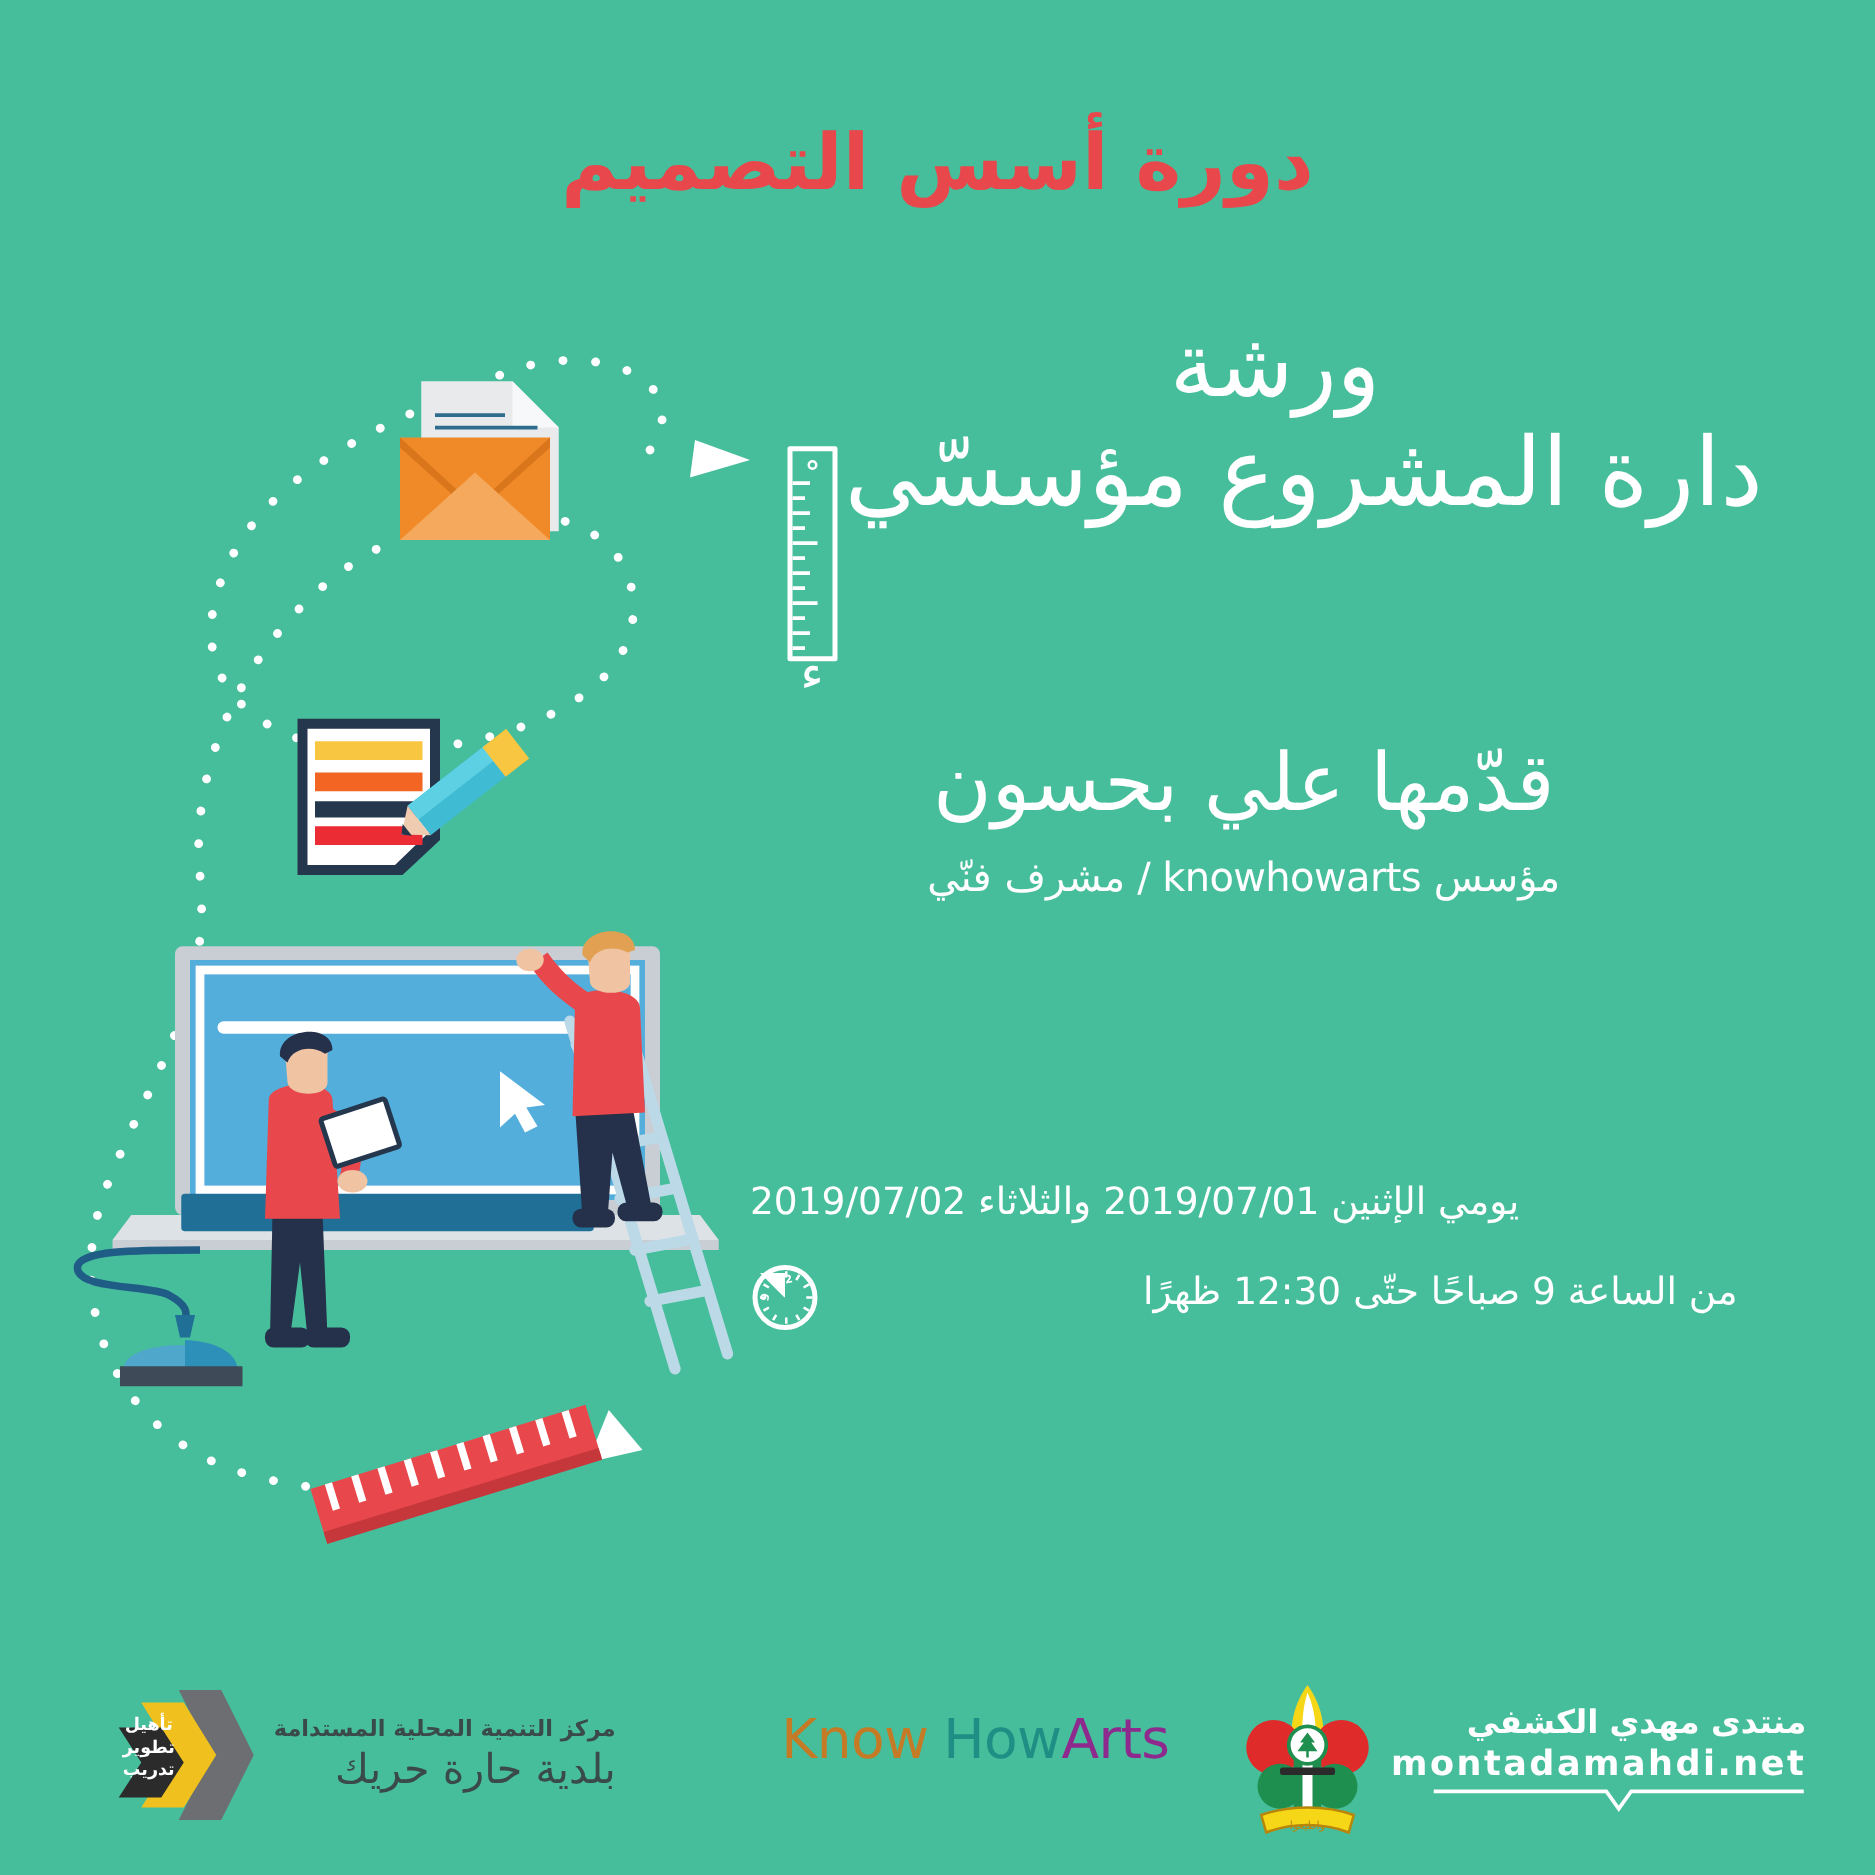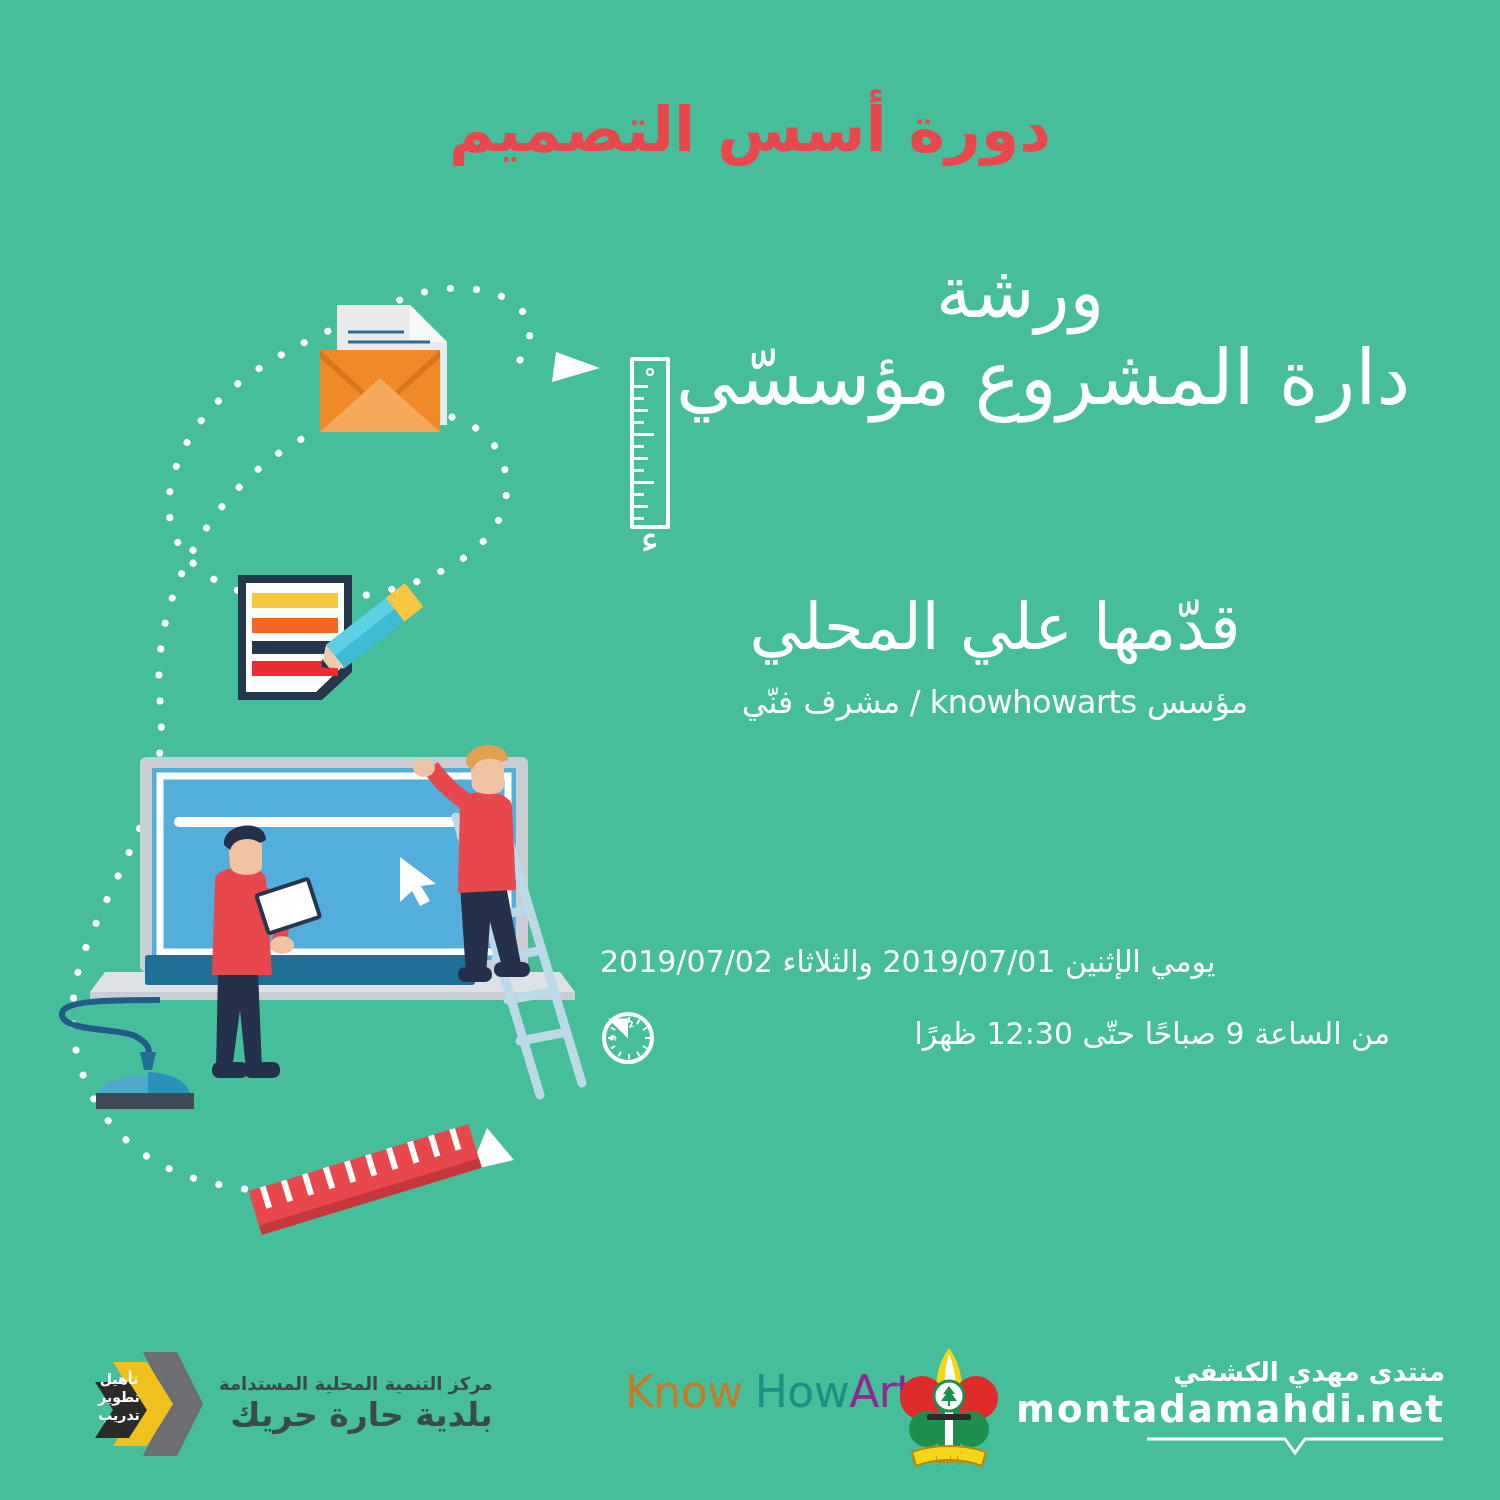--- a/index.html
+++ b/index.html
@@ -212,21 +212,21 @@
   .footer { position: absolute; bottom: 0; left: 0; width: 1500px; height: 170px; }
 
   .logo-left {
     position: absolute;
     left: 85px; top: 18px;
     display: flex; flex-direction: row; align-items: center; gap: 14px;
     direction: rtl;
   }
   .logo-left .texts { text-align: right; color: #3A4A4A; }
   .ll-l1 { font-size: 18px; font-weight: 700; line-height: 1.15; letter-spacing: -0.5px; }
-  .ll-l2 { font-size: 33px; font-weight: 700; line-height: 1.15; letter-spacing: 0px; margin-top: 2px;}
+  .ll-l2 { font-size: 33px; font-weight: 400; line-height: 1.15; letter-spacing: 0px; margin-top: 2px;}
 
   .logo-center {
     position: absolute;
     left: 625px; top: 36px;
     font-size: 44px;
     font-weight: 400;
     direction: ltr;
     letter-spacing: -0.5px;
     white-space: nowrap;
   }
@@ -235,21 +235,21 @@
   .kw-arts { color: #8E2A8E; }
 
   .logo-right {
     position: absolute;
     right: 55px; top: 14px;
     display: flex; flex-direction: row; align-items: center; gap: 12px;
     direction: rtl;
   }
   .logo-right .texts { text-align: right; color: #ffffff; }
   .lr-l1 { font-size: 26px; font-weight: 700; line-height: 1.2; }
-  .lr-l2 { font-size: 37px; font-weight: 700; line-height: 1.2; letter-spacing: 2px; direction: ltr; }
+  .lr-l2 { font-size: 28px; font-weight: 700; line-height: 1.2; letter-spacing: 2px; direction: ltr; }
   .lr-underline { margin-top: 4px; }
 </style>
 </head>
 <body>
 
 <div id="poster">
 
   <svg id="illustration" viewBox="0 0 1500 1500" width="1500" height="1500" aria-hidden="true">
     <defs>
       <pattern id="dots" width="1" height="1"></pattern>
@@ -411,21 +411,21 @@
         <div class="tick" style="top:124px;width:20px"></div>
         <div class="tick" style="top:136px;width:10px"></div>
         <div class="tick" style="top:148px;width:14px"></div>
         <div class="tick" style="top:160px;width:10px"></div>
         <div class="hamza">ء</div>
       </div>
     </div>
   </div>
 
   <div class="presenter-block">
-    <div class="presenter-name">قدّمها علي المحلي</div>
+    <div class="presenter-name">قدّمها علي بحسون</div>
     <div class="presenter-role">مؤسس knowhowarts / مشرف فنّي</div>
   </div>
 
   <div class="info-block">
 
     <div class="info-row">
       <div class="info-text date">يومي الإثنين 2019/07/01 والثلاثاء 2019/07/02</div>
     </div>
 
     <div class="info-row">

